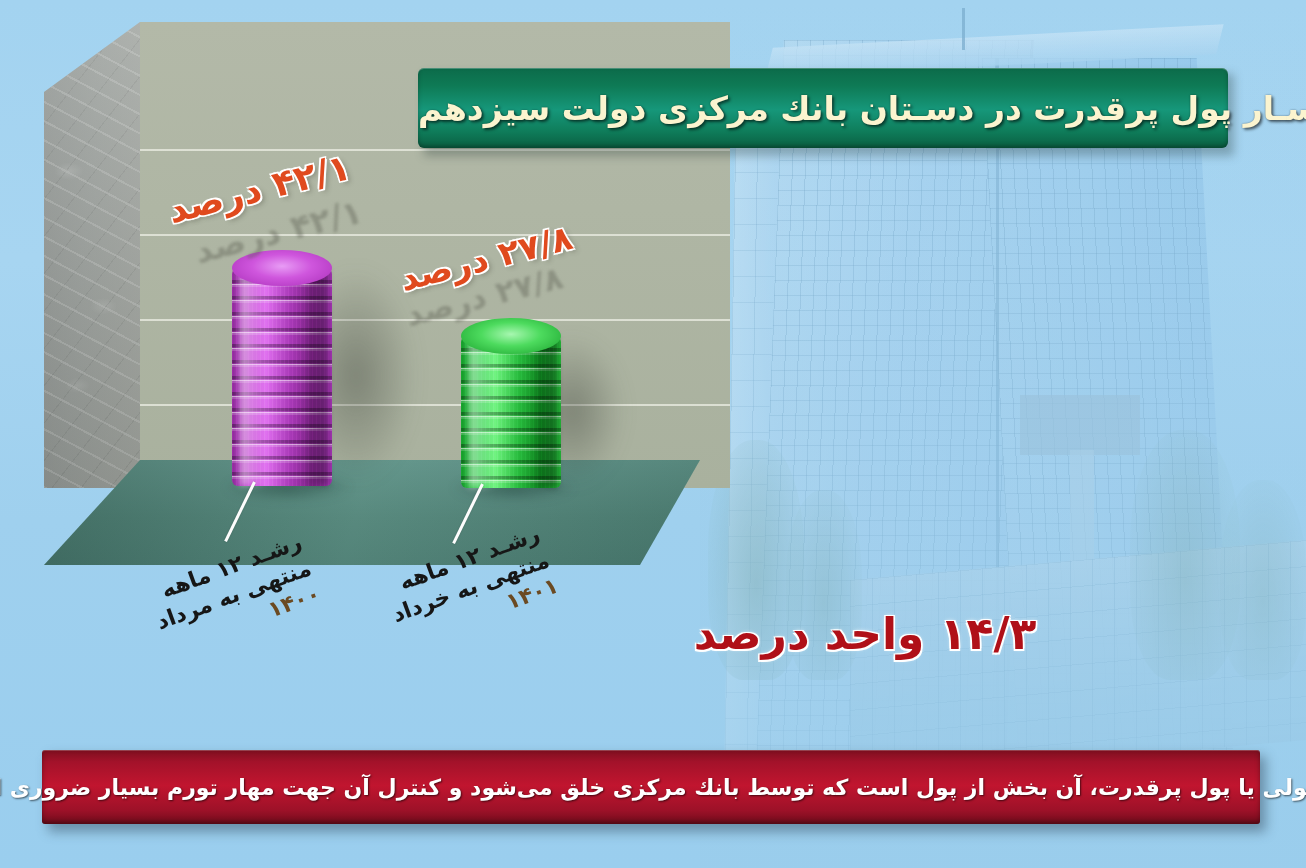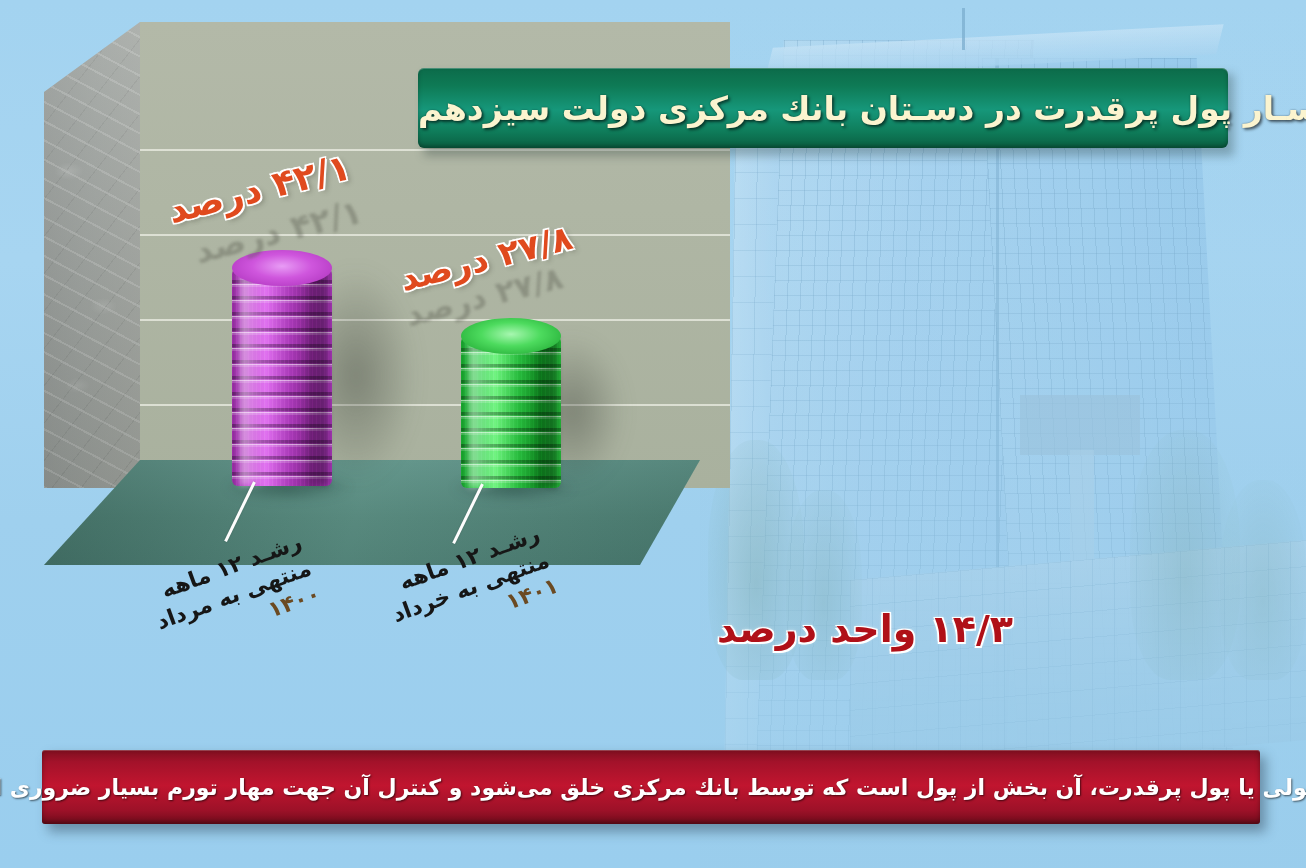--- a/index.html
+++ b/index.html
@@ -256,21 +256,21 @@
   }
   .stat-line{
     font-family:"DejaVu Sans","Liberation Sans",sans-serif;
     font-weight:bold;color:#b01018;white-space:nowrap;
     text-shadow:
       -1.5px -1.5px 0 #fff, 1.5px -1.5px 0 #fff,
       -1.5px  1.5px 0 #fff, 1.5px  1.5px 0 #fff,
       0 0 4px rgba(255,255,255,.9);
   }
   .stat-1{font-size:31px;line-height:1.28;}
-  .stat-2{font-size:38px;line-height:1.35;}
+  .stat-2{font-size:44px;line-height:1.35;}
 
   
   .bottom-shadow{
     position:absolute;left:48px;top:756px;width:1218px;height:76px;
     background:rgba(25,45,60,.38);filter:blur(6px);border-radius:3px;
   }
   .bottom-banner{
     position:absolute;left:42px;top:750px;width:1218px;height:74px;
     background:linear-gradient(180deg,#7d0f1f 0%,#a3122a 16%,#c1152f 48%,#9c1128 82%,#6f0c1b 100%);
     border-radius:3px;

